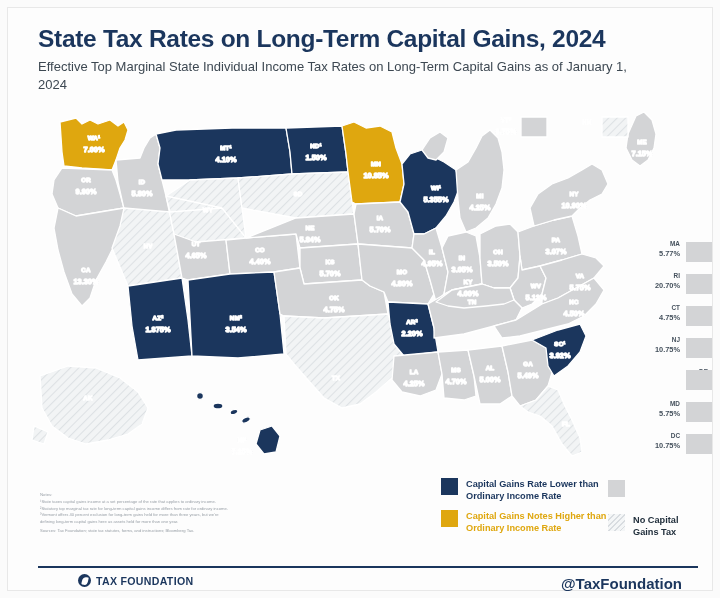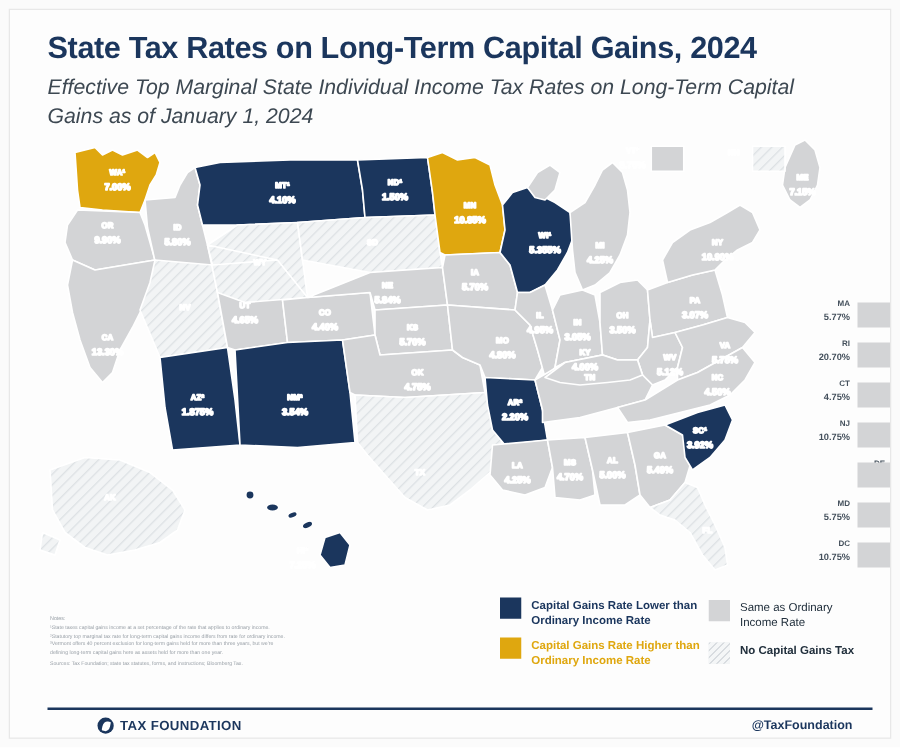--- a/index.html
+++ b/index.html
@@ -3,40 +3,40 @@
 <meta charset="utf-8">
 <style>
   html,body{margin:0;padding:0;background:#ffffff;}
   body{font-family:"Liberation Sans",sans-serif;}
   #page{position:relative;width:720px;height:598px;background:#fbfbfb;overflow:hidden;padding-left:38px;}
   #frame{position:absolute;left:8px;top:8px;width:704px;height:582px;background:#fdfdfd;
          box-shadow:0 0 0 1px #e8e8e8;}
   
   #title{position:absolute;left:30px;top:18px;width:660px;font-size:24.5px;font-weight:bold;
          color:#1b365d;letter-spacing:-0.3px;line-height:1.1;}
-  #subtitle{position:absolute;left:30px;top:50px;width:620px;font-size:17px;font-style:italic;
+  #subtitle{position:absolute;left:30px;top:50px;width:620px;font-size:13px;
             color:#3d4852;line-height:1.36;}
   
   #map{position:absolute;left:16px;top:100px;width:688px;height:360px;}
   #map svg{display:block;}
   .stlabel{font-family:"Liberation Sans",sans-serif;font-weight:bold;text-anchor:middle;
            pointer-events:none;}
   .ab{font-size:6.2px;letter-spacing:0.2px;}
   .rt{font-size:7.4px;}
   .lt-dark{fill:#44505c;}
   .lt-light{fill:#ffffff;}
   .lt-gold{fill:#ffffff;}
   
   .sidebox{position:absolute;width:26px;height:20px;background:#d3d4d6;}
   .sidetxt{position:absolute;text-align:right;font-size:6.4px;font-weight:bold;color:#44505c;
            line-height:1.35;width:60px;}
   .sidetxt .r{font-size:7.4px;display:block;}
   
   #legend{position:absolute;left:392px;top:470px;width:300px;height:56px;}
-  .lgrow{position:absolute;display:flex;align-items:flex-start;}
+  .lgrow{position:absolute;display:flex;align-items:flex-start;margin-left:41px;}
   .swatch{width:17px;height:17px;flex:0 0 auto;margin-right:8px;}
   .sw-navy{background:#1b365d;}
   .sw-gold{background:#dfa70f;}
   .sw-gray{background:#d3d4d6;}
   .sw-hatch{background:#eceff1;
     background-image:repeating-linear-gradient(135deg,#d8dce0 0 1.2px,#f4f6f7 1.2px 4px);}
   .lgtxt{font-size:9.2px;font-weight:bold;line-height:1.32;}
   .t-navy{color:#1b365d;}
   .t-gold{color:#dfa70f;}
   .t-dark{color:#22303d;}
@@ -45,21 +45,21 @@
          line-height:1.62;}
   #notes .nh{font-size:4.3px;}
   
   #frule{position:absolute;left:30px;top:558px;width:660px;height:2px;background:#1b365d;}
   #flogo{position:absolute;left:30px;top:566px;display:flex;align-items:center;margin-left:40px;}
   #logomark{width:13px;height:13px;border-radius:50%;background:#1b365d;margin-right:5px;
             position:relative;flex:0 0 auto;}
   #logomark:after{content:"";position:absolute;left:3.5px;top:2.5px;width:6px;height:8px;
             background:#ffffff;border-radius:60% 10% 55% 15%;transform:rotate(12deg);}
   #fname{font-size:10.6px;font-weight:bold;color:#1b365d;letter-spacing:0.3px;}
-  #fhandle{position:absolute;right:30px;top:567px;font-size:10px;color:#1b365d;font-weight:bold;}
+  #fhandle{position:absolute;right:30px;top:567px;font-size:15px;color:#1b365d;font-weight:bold;}
 </style>
 </head>
 <body>
 
 <div id="page">
   <div id="frame">
 
     <div id="title">State Tax Rates on Long-Term Capital Gains, 2024</div>
     <div id="subtitle">Effective Top Marginal State Individual Income Tax Rates on Long-Term Capital Gains as of January 1, 2024</div>
 
@@ -299,30 +299,26 @@
       <div class="lgrow" style="left:0;top:0;">
         <div class="swatch sw-navy"></div>
         <div class="lgtxt t-navy">
           <div>Capital Gains Rate Lower than</div>
           <div>Ordinary Income Rate</div>
         </div>
       </div>
       <div class="lgrow" style="left:0;top:32px;">
         <div class="swatch sw-gold"></div>
         <div class="lgtxt t-gold">
-          <div>Capital Gains Rate Higher than</div>
+          <div>Capital Gains Notes Higher than</div>
           <div>Ordinary Income Rate</div>
         </div>
       </div>
       <div class="lgrow" style="left:167px;top:2px;">
         <div class="swatch sw-gray"></div>
-        <div class="lgtxt t-dark" style="font-weight:normal;">
-          <div>Same as Ordinary</div>
-          <div>Income Rate</div>
-        </div>
       </div>
       <div class="lgrow" style="left:167px;top:36px;">
         <div class="swatch sw-hatch"></div>
         <div class="lgtxt t-dark">
           <div>No Capital Gains Tax</div>
         </div>
       </div>
     </div>
 
     <div id="notes">

